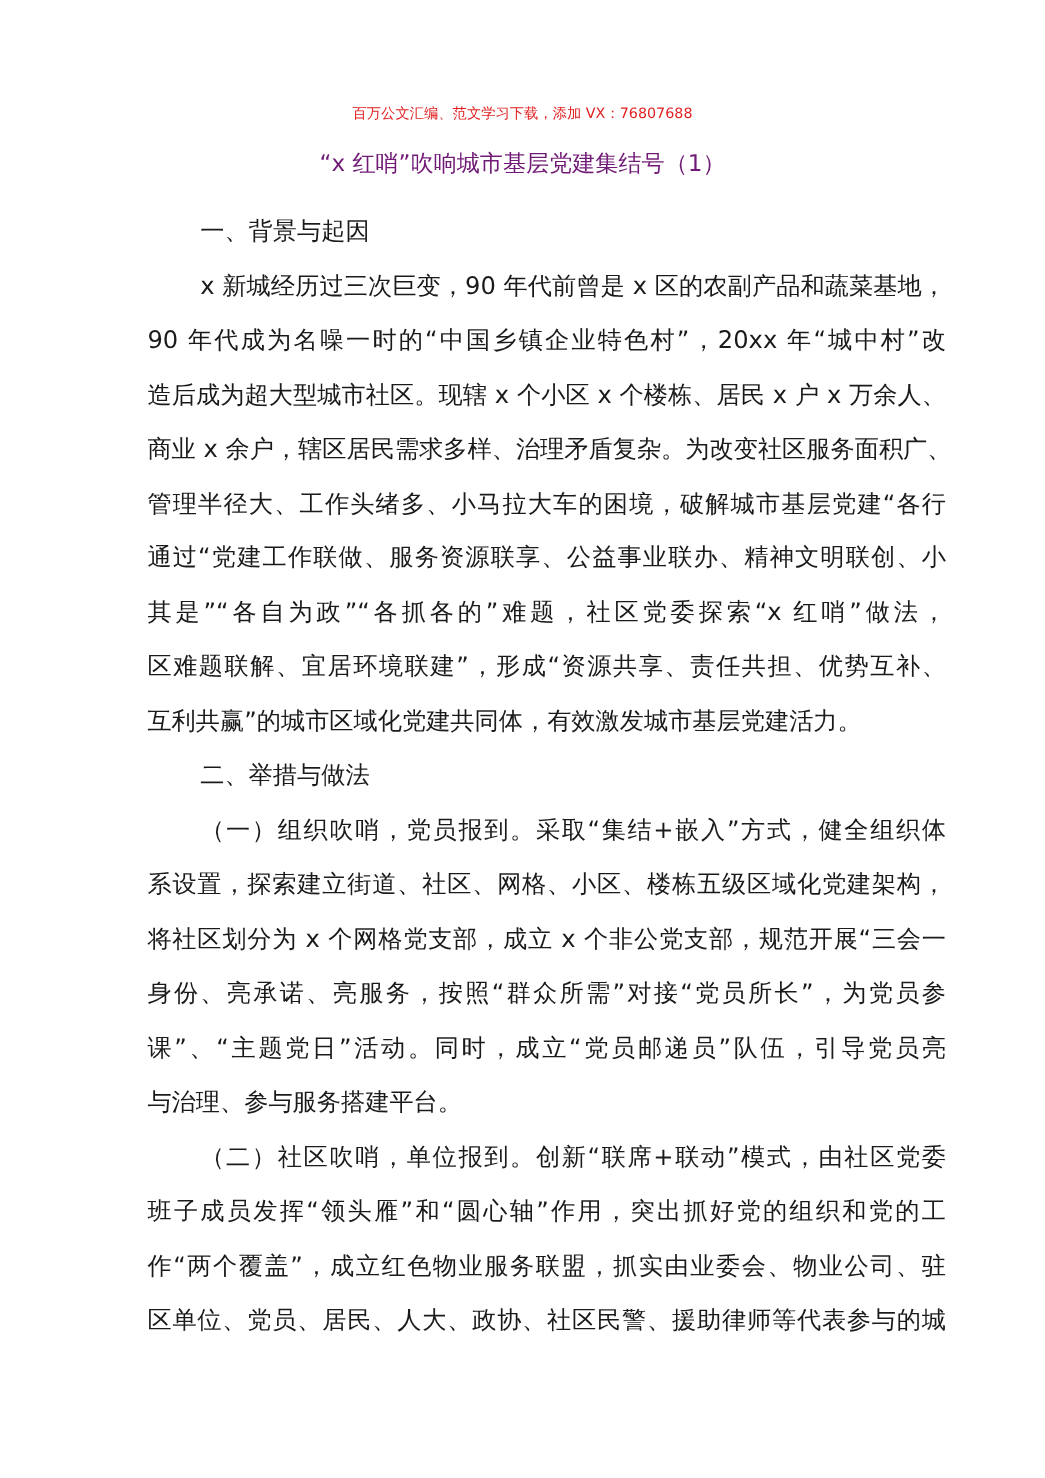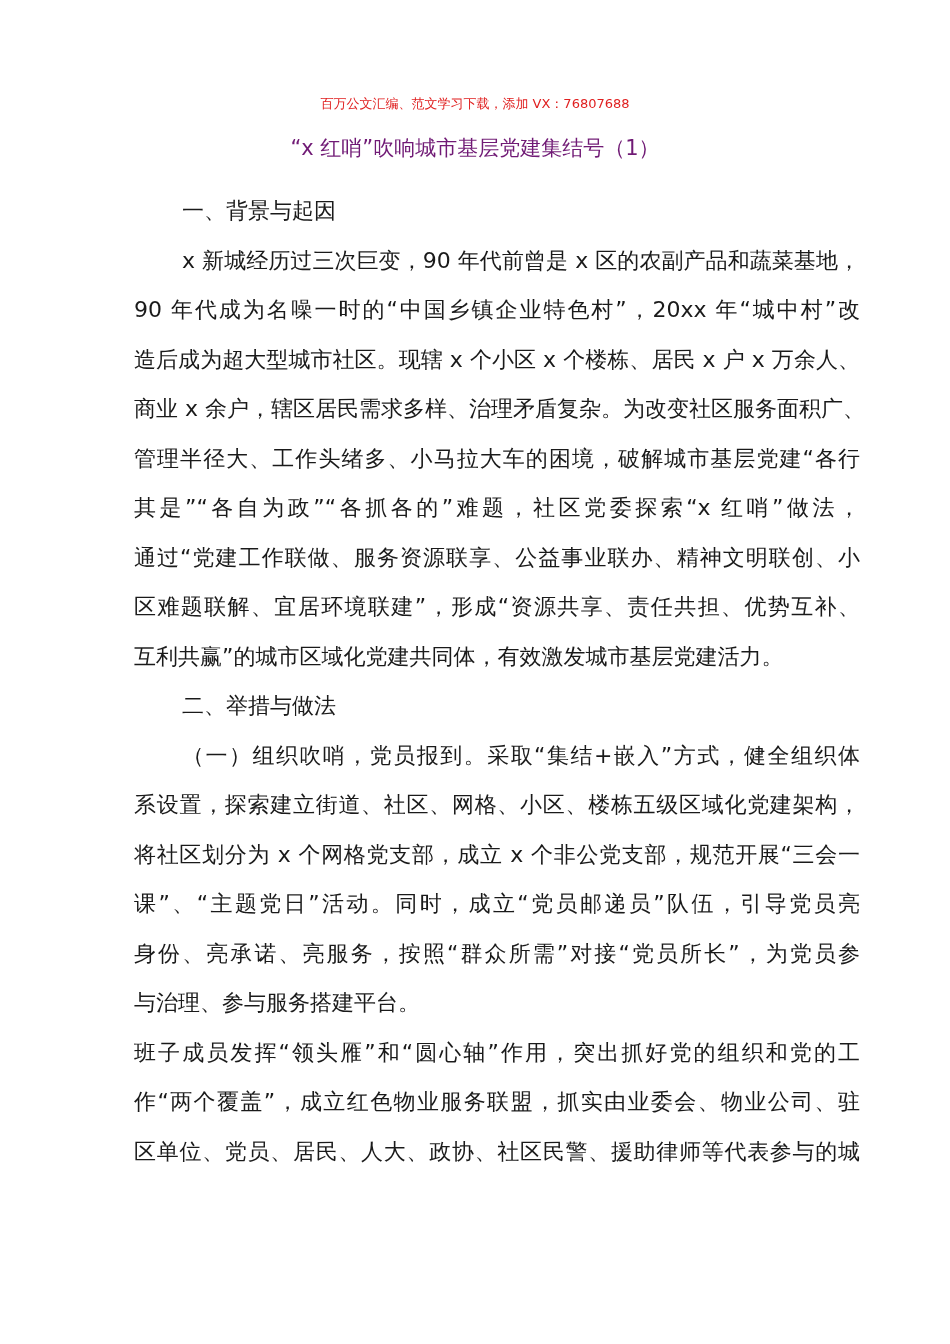--- a/index.html
+++ b/index.html
@@ -87,37 +87,38 @@
   <div class="body">
 
     <div class="line heading">一、背景与起因</div>
 
     <div>
       <div class="line indent">x 新城经历过三次巨变，90 年代前曾是 x 区的农副产品和蔬菜基地，</div>
       <div class="line">90 年代成为名噪一时的“中国乡镇企业特色村”，20xx 年“城中村”改</div>
       <div class="line">造后成为超大型城市社区。现辖 x 个小区 x 个楼栋、居民 x 户 x 万余人、</div>
       <div class="line">商业 x 余户，辖区居民需求多样、治理矛盾复杂。为改变社区服务面积广、</div>
       <div class="line">管理半径大、工作头绪多、小马拉大车的困境，破解城市基层党建“各行</div>
+      <div class="line">通过“党建工作联做、服务资源联享、公益事业联办、精神文明联创、小</div>
       <div class="line">其是”“各自为政”“各抓各的”难题，社区党委探索“x 红哨”做法，</div>
-      <div class="line">通过“党建工作联做、服务资源联享、公益事业联办、精神文明联创、小</div>
       <div class="line">区难题联解、宜居环境联建”，形成“资源共享、责任共担、优势互补、</div>
       <div class="line last">互利共赢”的城市区域化党建共同体，有效激发城市基层党建活力。</div>
     </div>
 
     <div class="line heading">二、举措与做法</div>
 
     <div>
       <div class="line indent"><span class="bold">（一）组织吹哨，党员报到。</span><span>采取“集结+嵌入”方式，健全组织体</span></div>
       <div class="line">系设置，探索建立街道、社区、网格、小区、楼栋五级区域化党建架构，</div>
       <div class="line">将社区划分为 x 个网格党支部，成立 x 个非公党支部，规范开展“三会一</div>
+      <div class="line">身份、亮承诺、亮服务，按照“群众所需”对接“党员所长”，为党员参</div>
       <div class="line">课”、“主题党日”活动。同时，成立“党员邮递员”队伍，引导党员亮</div>
-      <div class="line">身份、亮承诺、亮服务，按照“群众所需”对接“党员所长”，为党员参</div>
       <div class="line last">与治理、参与服务搭建平台。</div>
     </div>
 
     <div>
+      <div class="line indent"><span class="bold">（二）社区吹哨，单位报到。</span><span>创新“联席+联动”模式，由社区党委</span></div>
       <div class="line">班子成员发挥“领头雁”和“圆心轴”作用，突出抓好党的组织和党的工</div>
       <div class="line">作“两个覆盖”，成立红色物业服务联盟，抓实由业委会、物业公司、驻</div>
       <div class="line">区单位、党员、居民、人大、政协、社区民警、援助律师等代表参与的城</div>
     </div>
 
   </div>
 </div>
 
 </body></html>

